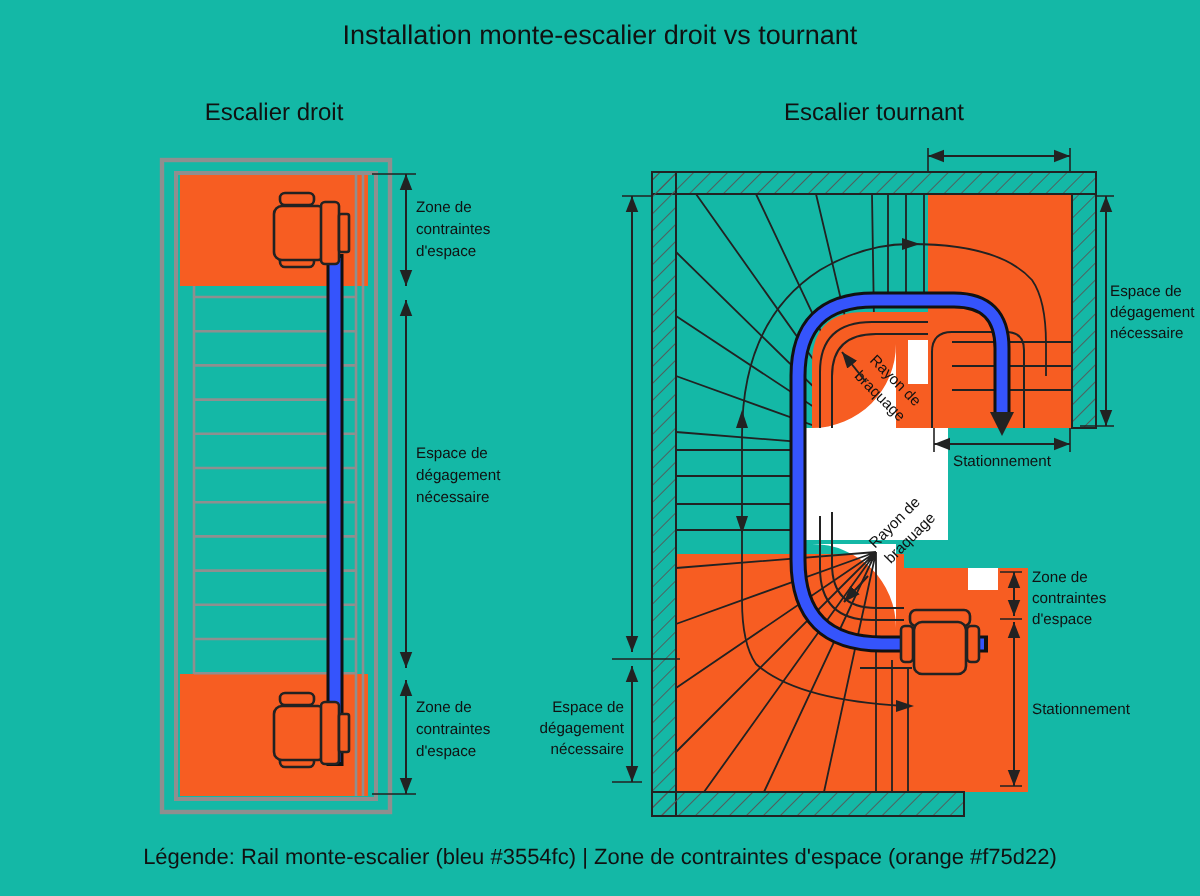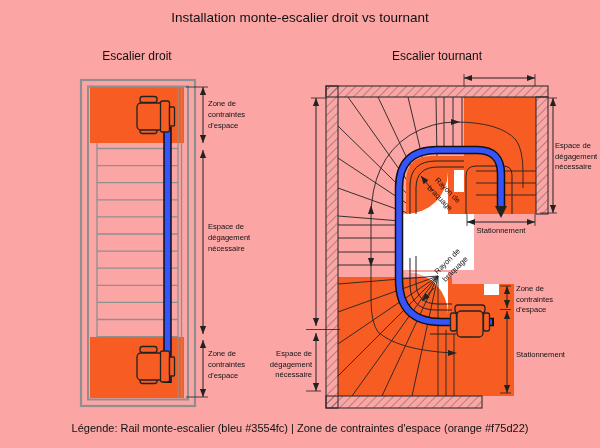--- a/index.html
+++ b/index.html
@@ -1,18 +1,18 @@
 <!DOCTYPE html>
 <html style="--blue: #3554fc; --orange: #f75d22;"><head>
 <meta charset="utf-8">
 <style>
   :root { --orange:#f75d22; --blue:#3554fc; }
   html,body { margin:0; padding:0; background:#fff; }
   #stage {
-    position:relative; width:600px; height:448px; background:#fca5a5;
+    position:relative; width:600px; height:448px; background:#14b8a6;
     font-family:"Liberation Sans", sans-serif;
   }
   svg text { fill:#111; }
   .main-title { font-size:13.5px; }
   .sub-title  { font-size:12px; }
   .lbl        { font-size:7.6px; }
   .legend     { font-size:11px; }
   .oz   { fill:var(--orange); }
   .wh   { fill:#ffffff; }
   .dim  { stroke:#222; stroke-width:1; fill:none; }

